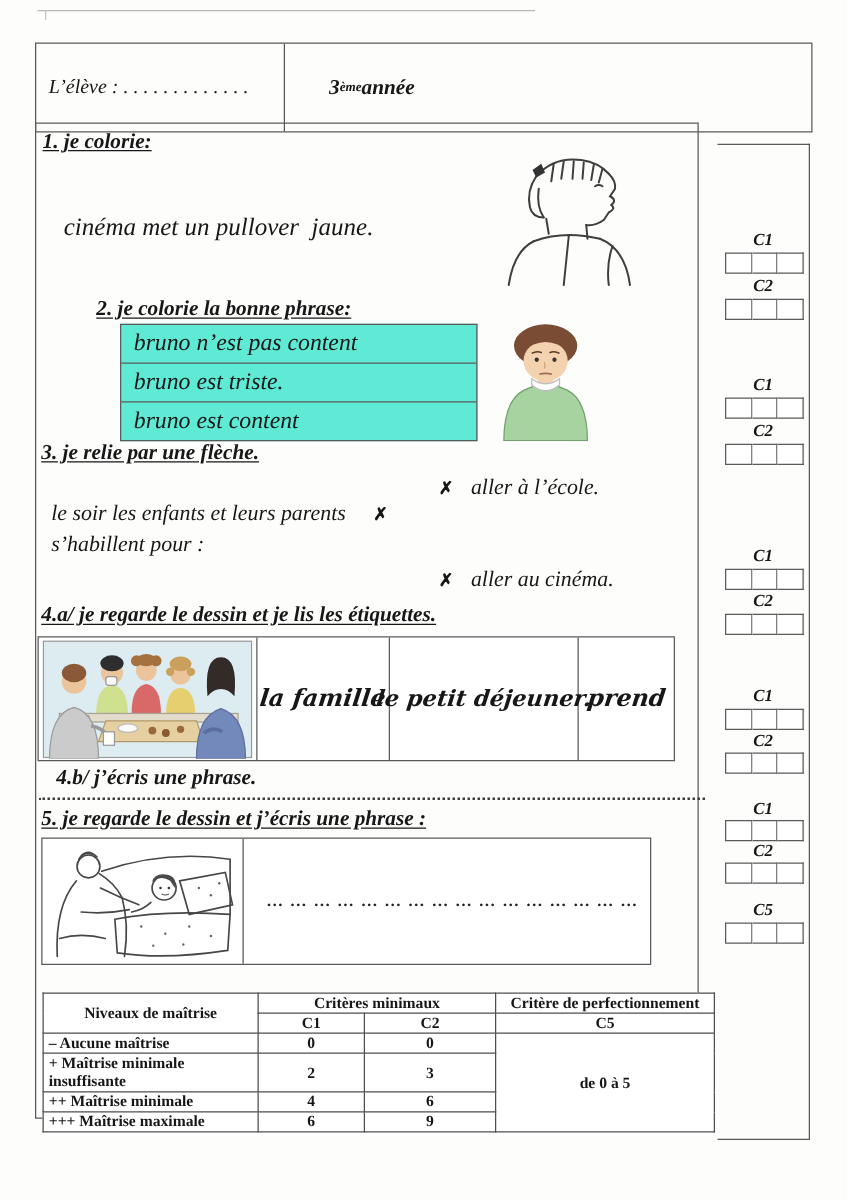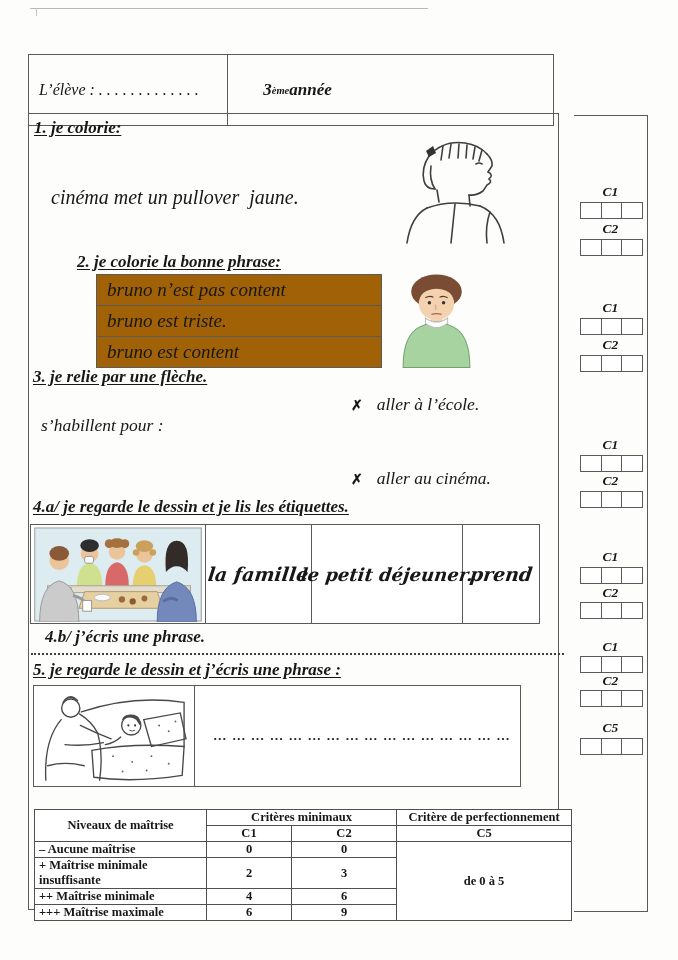--- a/index.html
+++ b/index.html
@@ -6,36 +6,36 @@
   html,body { background:#ffffff; }
   body { font-family:"Liberation Serif", serif; color:#171717; }
   .page { position:relative; width:678px; height:960px; background:#fdfdfc; overflow:hidden; }
   .abs { position:absolute; }
 
   
   .scan-edge { position:absolute; left:30px; top:8px; width:398px; border-top:1.5px solid #b9b9b9; }
   .scan-edge-v { position:absolute; left:36px; top:8px; height:8px; border-left:1.5px solid #c4c4c4; }
 
   
-  .header-table { position:absolute; left:28px; top:54px; width:526px; height:72px; border:1.6px solid #5a5a5a; display:flex; }
+  .header-table { position:absolute; left:28px; top:34px; width:622px; height:72px; border:1.6px solid #5a5a5a; display:flex; }
   .hcell { height:100%; display:flex; align-items:center; justify-content:center; }
   .hcell + .hcell { border-left:1.4px solid #5a5a5a; }
   .hc-student { width:198px; justify-content:flex-start; padding-left:10px; font-style:italic; font-size:16px; }
   .hc-title { width:284px; flex-direction:column; font-style:italic; font-size:21px; line-height:1.22; }
   .hc-grade { width:140px; font-style:italic; font-weight:700; font-size:17px; }
   sup { font-size:0.62em; font-weight:700; }
 
   
-  .main-box { position:absolute; left:28px; top:113px; width:531px; height:797px; border:1.6px solid #5a5a5a; }
+  .main-box { position:absolute; left:28px; top:98px; width:531px; height:797px; border:1.6px solid #5a5a5a; }
   .sec-title { position:absolute; font-style:italic; font-weight:700; font-size:17px; text-decoration:underline; text-underline-offset:2px; white-space:nowrap; }
   .sec-title-nou { position:absolute; font-style:italic; font-weight:700; font-size:17px; white-space:nowrap;margin-left:12px; }
 
   .s1-sentence { position:absolute; left:22px; top:72px; font-style:italic; font-size:20px; white-space:pre; }
 
-  .s2-table { position:absolute; left:67px; top:160px; width:286px; height:94px; border:1.2px solid #5a5a5a; display:flex; flex-direction:column; background:#a16207; }
+  .s2-table { position:absolute; left:67px; top:160px; width:286px; height:94px; border:1.2px solid #5a5a5a; display:flex; flex-direction:column; background:#5eead4; }
   .s2-row { flex:1; display:flex; align-items:center; padding-left:10px; font-style:italic; font-size:19px; }
   .s2-row + .s2-row { border-top:1.2px solid #5a5a5a; }
 
   .s3-left { position:absolute; left:12px; top:300px; font-style:italic; font-size:17.5px; line-height:23px; }
   .xmark { font-style:normal; font-weight:700; font-size:14px; }
   .s3-left .xmark { margin-left:22px; }
   .s3-opt { position:absolute; left:322px; font-style:italic; font-size:17.5px; white-space:nowrap; }
   .s3-opt .xmark { margin-right:14px; }
 
   .s4a-table { position:absolute; left:1px; top:410px; width:510px; height:100px; border:1.2px solid #5a5a5a; display:flex; background:#fff; }
@@ -127,20 +127,21 @@
         <path d="M40,34 q1,3 0,5" stroke="#caa07e" fill="none" stroke-width="1"></path>
         <path d="M36,43.5 Q41,42 46,43.5" stroke="#a06a5a" fill="none" stroke-width="1.3"></path>
         <rect x="35" y="46" width="12" height="8" fill="#f4d2b0"></rect>
         <path d="M8,96 Q8,64 24,56 L36,51 L46,51 L58,56 Q74,64 74,96 Z" fill="#a6d3a0" stroke="#74a06e"></path>
         <path d="M30,52 Q41,61 52,52 L52,47 Q41,55 30,47 Z" fill="#fdfdfd" stroke="#bdbdbd"></path>
       </svg>
     </div>
 
     <div class="sec-title" style="left:4px; top:253px;">3. je relie par une flèche.</div>
     <div class="s3-left">
+      <div><span>le soir les enfants et leurs parents</span><span class="xmark">✗</span></div>
       <div>s’habillent pour :</div>
     </div>
     <div class="s3-opt" style="top:280px;"><span class="xmark">✗</span><span>aller à l’école.</span></div>
     <div class="s3-opt" style="top:354px;"><span class="xmark">✗</span><span>aller au cinéma.</span></div>
 
     <div class="sec-title" style="left:4px; top:383px;">4.a/ je regarde le dessin et je lis les étiquettes.</div>
     <div class="s4a-table">
       <div class="s4a-cell s4a-img">
         <svg width="170" height="95" viewBox="0 0 172 97">
           <rect x="1" y="1" width="170" height="95" fill="#dcecf0" stroke="#9a9a9a"></rect>

